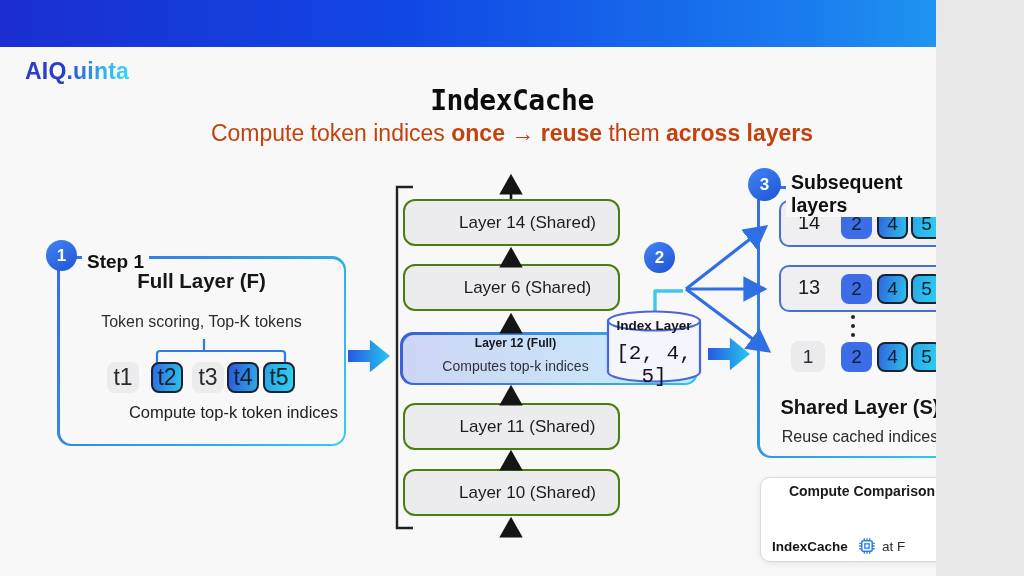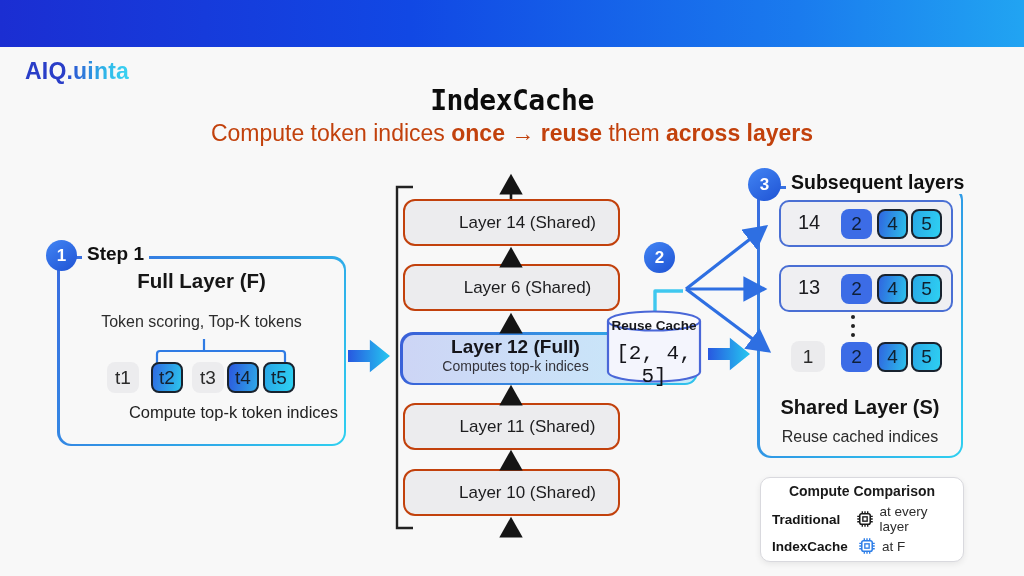--- a/index.html
+++ b/index.html
@@ -1,18 +1,18 @@
 <!DOCTYPE html>
 <html><head>
 <meta charset="utf-8">
 <style>
   * { margin:0; padding:0; box-sizing:border-box; }
   html,body { width:1024px; height:576px; }
   body { font-family:"Liberation Sans","DejaVu Sans",sans-serif; background:#e8e8e8; }
-  #slide { position:relative; width:1024px; height:576px; background:#f8f8f8; overflow:hidden; }
+  #slide { position:relative; width:936px; height:576px; background:#f8f8f8; overflow:hidden; }
 
   .abs { position:absolute; }
   .ctr { text-align:center; }
 
   
   #topbar { left:0; top:0; width:1024px; height:47px;
     background:linear-gradient(90deg,#1b2ed2 0%,#1148e4 40%,#1a7bee 78%,#21a4f2 100%); }
 
   
   #logo { left:25px; top:58px; font-size:23px; font-weight:bold; letter-spacing:.2px; }
@@ -32,42 +32,42 @@
   .gbox-inner { width:100%; height:100%; border-radius:12px; background:#f8f8f8; }
 
   
   .badge { border-radius:50%; color:#fff; font-weight:bold; font-size:17px;
     display:flex; align-items:center; justify-content:center;
     background:linear-gradient(145deg,#4285f4,#1f53d4); z-index:7; }
 
   .masktext { background:#f8f8f8; padding:0 5px; z-index:7; }
 
   
-  #step1-label { left:82px; top:243px; font-size:19px; font-weight:bold; color:#111; }
+  #step1-label { left:82px; top:251px; font-size:19px; font-weight:bold; color:#111; }
   #step1-heading { left:57px; top:269px; width:289px; font-size:20.5px; font-weight:bold; color:#161616; }
   #step1-scoring { left:57px; top:313px; width:289px; font-size:16px; color:#2d2d2d; }
   #step1-caption { left:57px; top:403px; width:289px; font-size:16.5px; color:#222;margin-left:32px; }
 
-  .token { height:31px; width:32px; border-radius:8px; font-size:19px; z-index:6;
+  .token { height:31px; width:32px; border-radius:8px; font-size:23px; z-index:6;
     display:flex; align-items:center; justify-content:center; color:#15202e; font-weight:500; }
   .tok-plain { background:#ececee; color:#2a2a2a; }
   .tok-g1 { background:linear-gradient(100deg,#2e6ae2,#2cc4ec); border:2px solid #18222e; }
   .tok-g2 { background:linear-gradient(100deg,#2b57dd,#2fa8e8); border:2px solid #18222e; }
   .tok-g3 { background:linear-gradient(100deg,#29a5e6,#2ed2f2); border:2px solid #18222e; }
 
   
   .layerbox { left:403px; width:217px; height:47px; background:#ececee;
-    border:2px solid #c2410c; border-radius:12px; z-index:4;
+    border:2px solid #4d7c0f; border-radius:12px; z-index:4;
     display:flex; align-items:center; justify-content:center;
     font-size:17px; color:#1d1d1f; font-weight:500;padding-left:32px; }
   #layer12-wrap { left:400px; top:332px; width:298px; height:53px; border-radius:13px; padding:2.5px;
     background:linear-gradient(100deg,#3a5fd8,#2fc4ec); z-index:3; }
   #layer12-fill { width:100%; height:100%; border-radius:11px;
     background:linear-gradient(90deg,#cdd5f5,#c8ebfa); }
-  #layer12-title { left:403px; top:336px; width:225px; font-size:19px; font-weight:bold; color:#15151a; z-index:6; }
+  #layer12-title { left:403px; top:336px; width:225px; font-size:12px; font-weight:bold; color:#15151a; z-index:6; }
   #layer12-sub { left:403px; top:358px; width:225px; font-size:14px; color:#33333a; z-index:6; }
 
   
   .flow-arrow { height:34px; width:42px; z-index:6;
     background:linear-gradient(90deg,#2858e0,#25c8f0);
     clip-path:polygon(0 32%,52% 32%,52% 2%,100% 50%,52% 98%,52% 68%,0 68%); }
 
   
   #cache-label { left:606px; top:318px; width:96px; font-size:13.5px; font-weight:bold; color:#18181c; z-index:6; }
   #cache-value { left:606px; top:342px; width:96px; font-size:21px; color:#14141a; z-index:6;font-family:Liberation Mono, monospace; }
@@ -140,21 +140,21 @@
   <div class="abs layerbox" style="top:264px;">Layer 6 (Shared)</div>
   <div class="abs" id="layer12-wrap">
       <div id="layer12-fill"></div>
     </div>
   <div id="layer12-title" class="abs ctr">Layer 12 (Full)</div>
   <div id="layer12-sub" class="abs ctr">Computes top-k indices</div>
   <div class="abs layerbox" style="top:403px;">Layer 11 (Shared)</div>
   <div class="abs layerbox" style="top:469px;">Layer 10 (Shared)</div>
 
   <div class="abs badge" style="left:644px;top:242px;width:31px;height:31px;">2</div>
-  <div id="cache-label" class="abs ctr">Reuse Cache</div>
+  <div id="cache-label" class="abs ctr">Index Layer</div>
   <div id="cache-value" class="abs ctr">[2, 4, 5]</div>
 
   <div class="abs gbox" style="left:757px;top:186px;width:206px;height:272px;">
     <div class="gbox-inner"></div>
   </div>
   <div class="abs badge" style="left:748px;top:168px;width:33px;height:33px;">3</div>
   <div id="sub-title" class="abs masktext">Subsequent layers</div>
 
   <div class="abs rowbox" style="top:200px;"></div>
   <div class="abs rownum ctr" style="left:789px;top:211px;">14</div>
@@ -175,31 +175,20 @@
   <div class="abs chip chip-gray" style="left:791px;top:341px;width:34px;height:31px;">1</div>
   <div class="abs chip chip-solid" style="left:841px;top:342px;">2</div>
   <div class="abs chip chip-grad" style="left:877px;top:342px;">4</div>
   <div class="abs chip chip-cyan" style="left:911px;top:342px;">5</div>
 
   <div id="shared-heading" class="abs ctr">Shared Layer (S)</div>
   <div id="shared-caption" class="abs ctr">Reuse cached indices</div>
 
   <div id="cmp" class="abs"></div>
   <div id="cmp-title" class="abs ctr">Compute Comparison</div>
-  <div class="abs cmp-row" style="top:508px;">
-    <span class="cmp-name">Traditional</span>
-    <svg class="cpu cpu-black" viewBox="0 0 20 20">
-      <rect x="4.2" y="4.2" width="11.6" height="11.6" rx="2" fill="none" stroke="currentColor" stroke-width="1.7"></rect>
-      <rect x="7.6" y="7.6" width="4.8" height="4.8" fill="none" stroke="currentColor" stroke-width="1.5"></rect>
-      <g stroke="currentColor" stroke-width="1.5">
-        <path d="M7 1.4v2.8M10 1.4v2.8M13 1.4v2.8M7 15.8v2.8M10 15.8v2.8M13 15.8v2.8M1.4 7h2.8M1.4 10h2.8M1.4 13h2.8M15.8 7h2.8M15.8 10h2.8M15.8 13h2.8"></path>
-      </g>
-    </svg>
-    <span class="cmp-desc">at every layer</span>
-  </div>
   <div class="abs cmp-row" style="top:535px;">
     <span class="cmp-name">IndexCache</span>
     <svg class="cpu cpu-blue" viewBox="0 0 20 20">
       <rect x="4.2" y="4.2" width="11.6" height="11.6" rx="2" fill="none" stroke="currentColor" stroke-width="1.7"></rect>
       <rect x="7.6" y="7.6" width="4.8" height="4.8" fill="none" stroke="currentColor" stroke-width="1.5"></rect>
       <g stroke="currentColor" stroke-width="1.5">
         <path d="M7 1.4v2.8M10 1.4v2.8M13 1.4v2.8M7 15.8v2.8M10 15.8v2.8M13 15.8v2.8M1.4 7h2.8M1.4 10h2.8M1.4 13h2.8M15.8 7h2.8M15.8 10h2.8M15.8 13h2.8"></path>
       </g>
     </svg>
     <span class="cmp-desc">at F</span>

